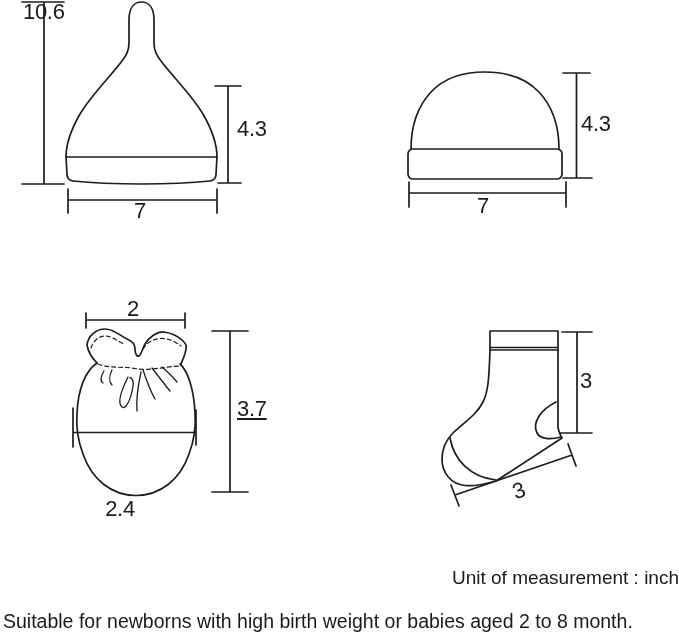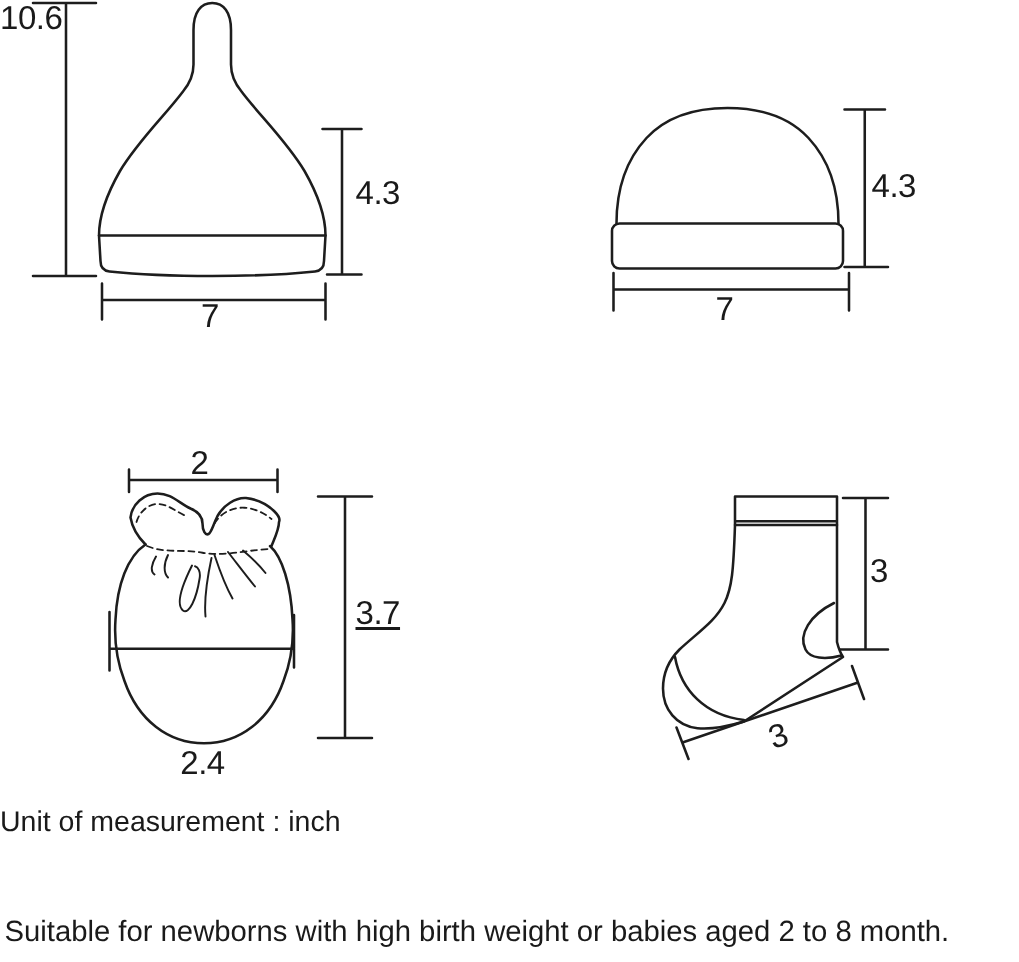--- a/index.html
+++ b/index.html
@@ -94,30 +94,30 @@
            C446,440 442,449 442,459 C442,473 451,484 465,485.5
            C475,486.5 486,484 496,481 L562,438
            M558,350 L558,428 C559,432 560,435 562,438"></path>
       <path d="M450,438 C454,460 470,477 496,480"></path>
       <path d="M556,402 C540,410 532,423 537,433 C540,439 550,440 561,437"></path>
       <path d="M577,332 V433 M562,332 H592 M560,433 H592"></path>
       <path d="M455,495 L572,455 M451,485 L459,506 M568,444 L576,466"></path>
     </g>
   </svg>
 
-  <div class="dim-label" style="left:0;top:72;width:28px;text-align:left;">10.6</div>
+  <div class="dim-label" style="left:0;top:72;width:28px;text-align:left;padding-left:23px;">10.6</div>
   <div class="dim-label" style="left:237px;top:117px;">4.3</div>
   <div class="dim-label center" style="left:110px;top:199px;">7</div>
 
   <div class="dim-label" style="left:581px;top:112px;">4.3</div>
   <div class="dim-label center" style="left:453px;top:194px;">7</div>
 
   <div class="dim-label center" style="left:103px;top:297px;">2</div>
   <div class="dim-label" style="left:237px;top:397px;text-decoration:underline;">3.7</div>
-  <div class="dim-label center" style="left:105px;top:497px;">2.4</div>
+  <div class="dim-label center" style="left:90px;top:497px;">2.4</div>
 
   <div class="dim-label" style="left:580px;top:369px;">3</div>
   <div class="dim-label" style="left:513px;top:479px;transform:rotate(-19deg);">3</div>
 
-  <div class="note" style="left:0;top:538px;width:679px;text-align:left;font-size:19px;">Unit of measurement : inch</div>
+  <div class="note" style="left:0;top:567px;width:679px;text-align:right;font-size:19px;">Unit of measurement : inch</div>
   <div class="note" style="left:3px;top:610px;text-align:center;">Suitable for newborns with high birth weight or babies aged 2 to 8 month.</div>
 
 </div>
 
 </body></html>

